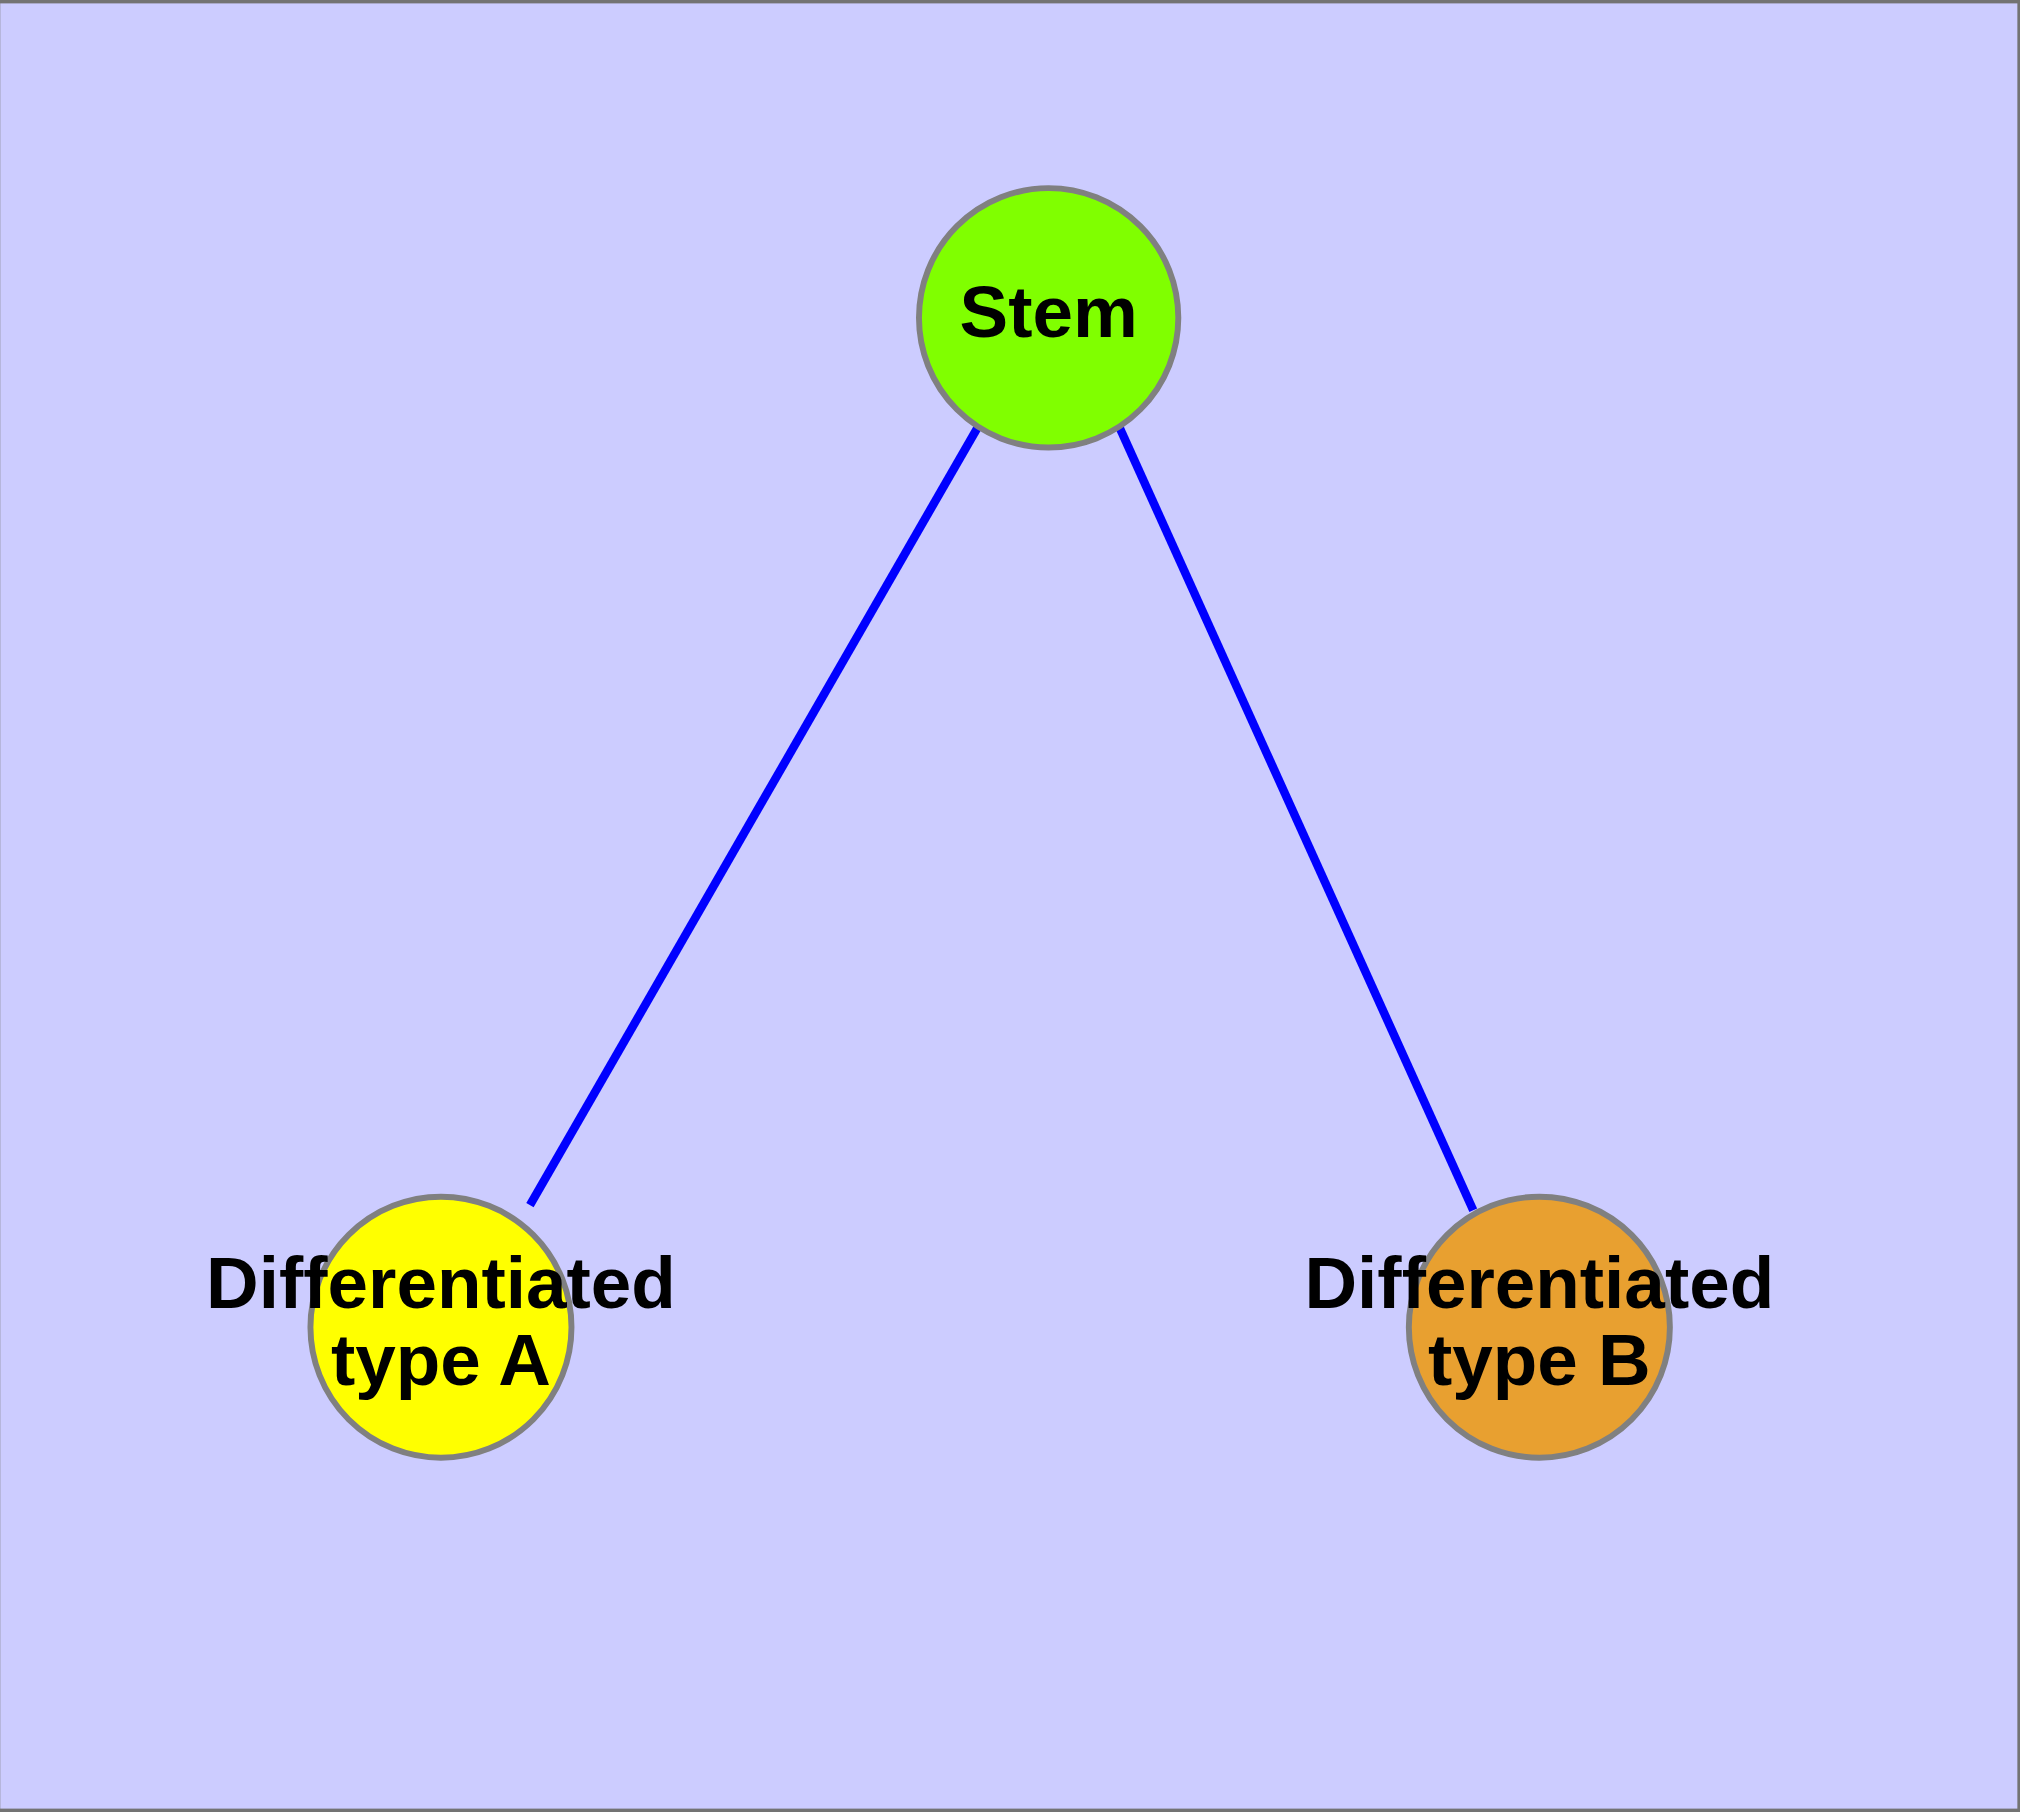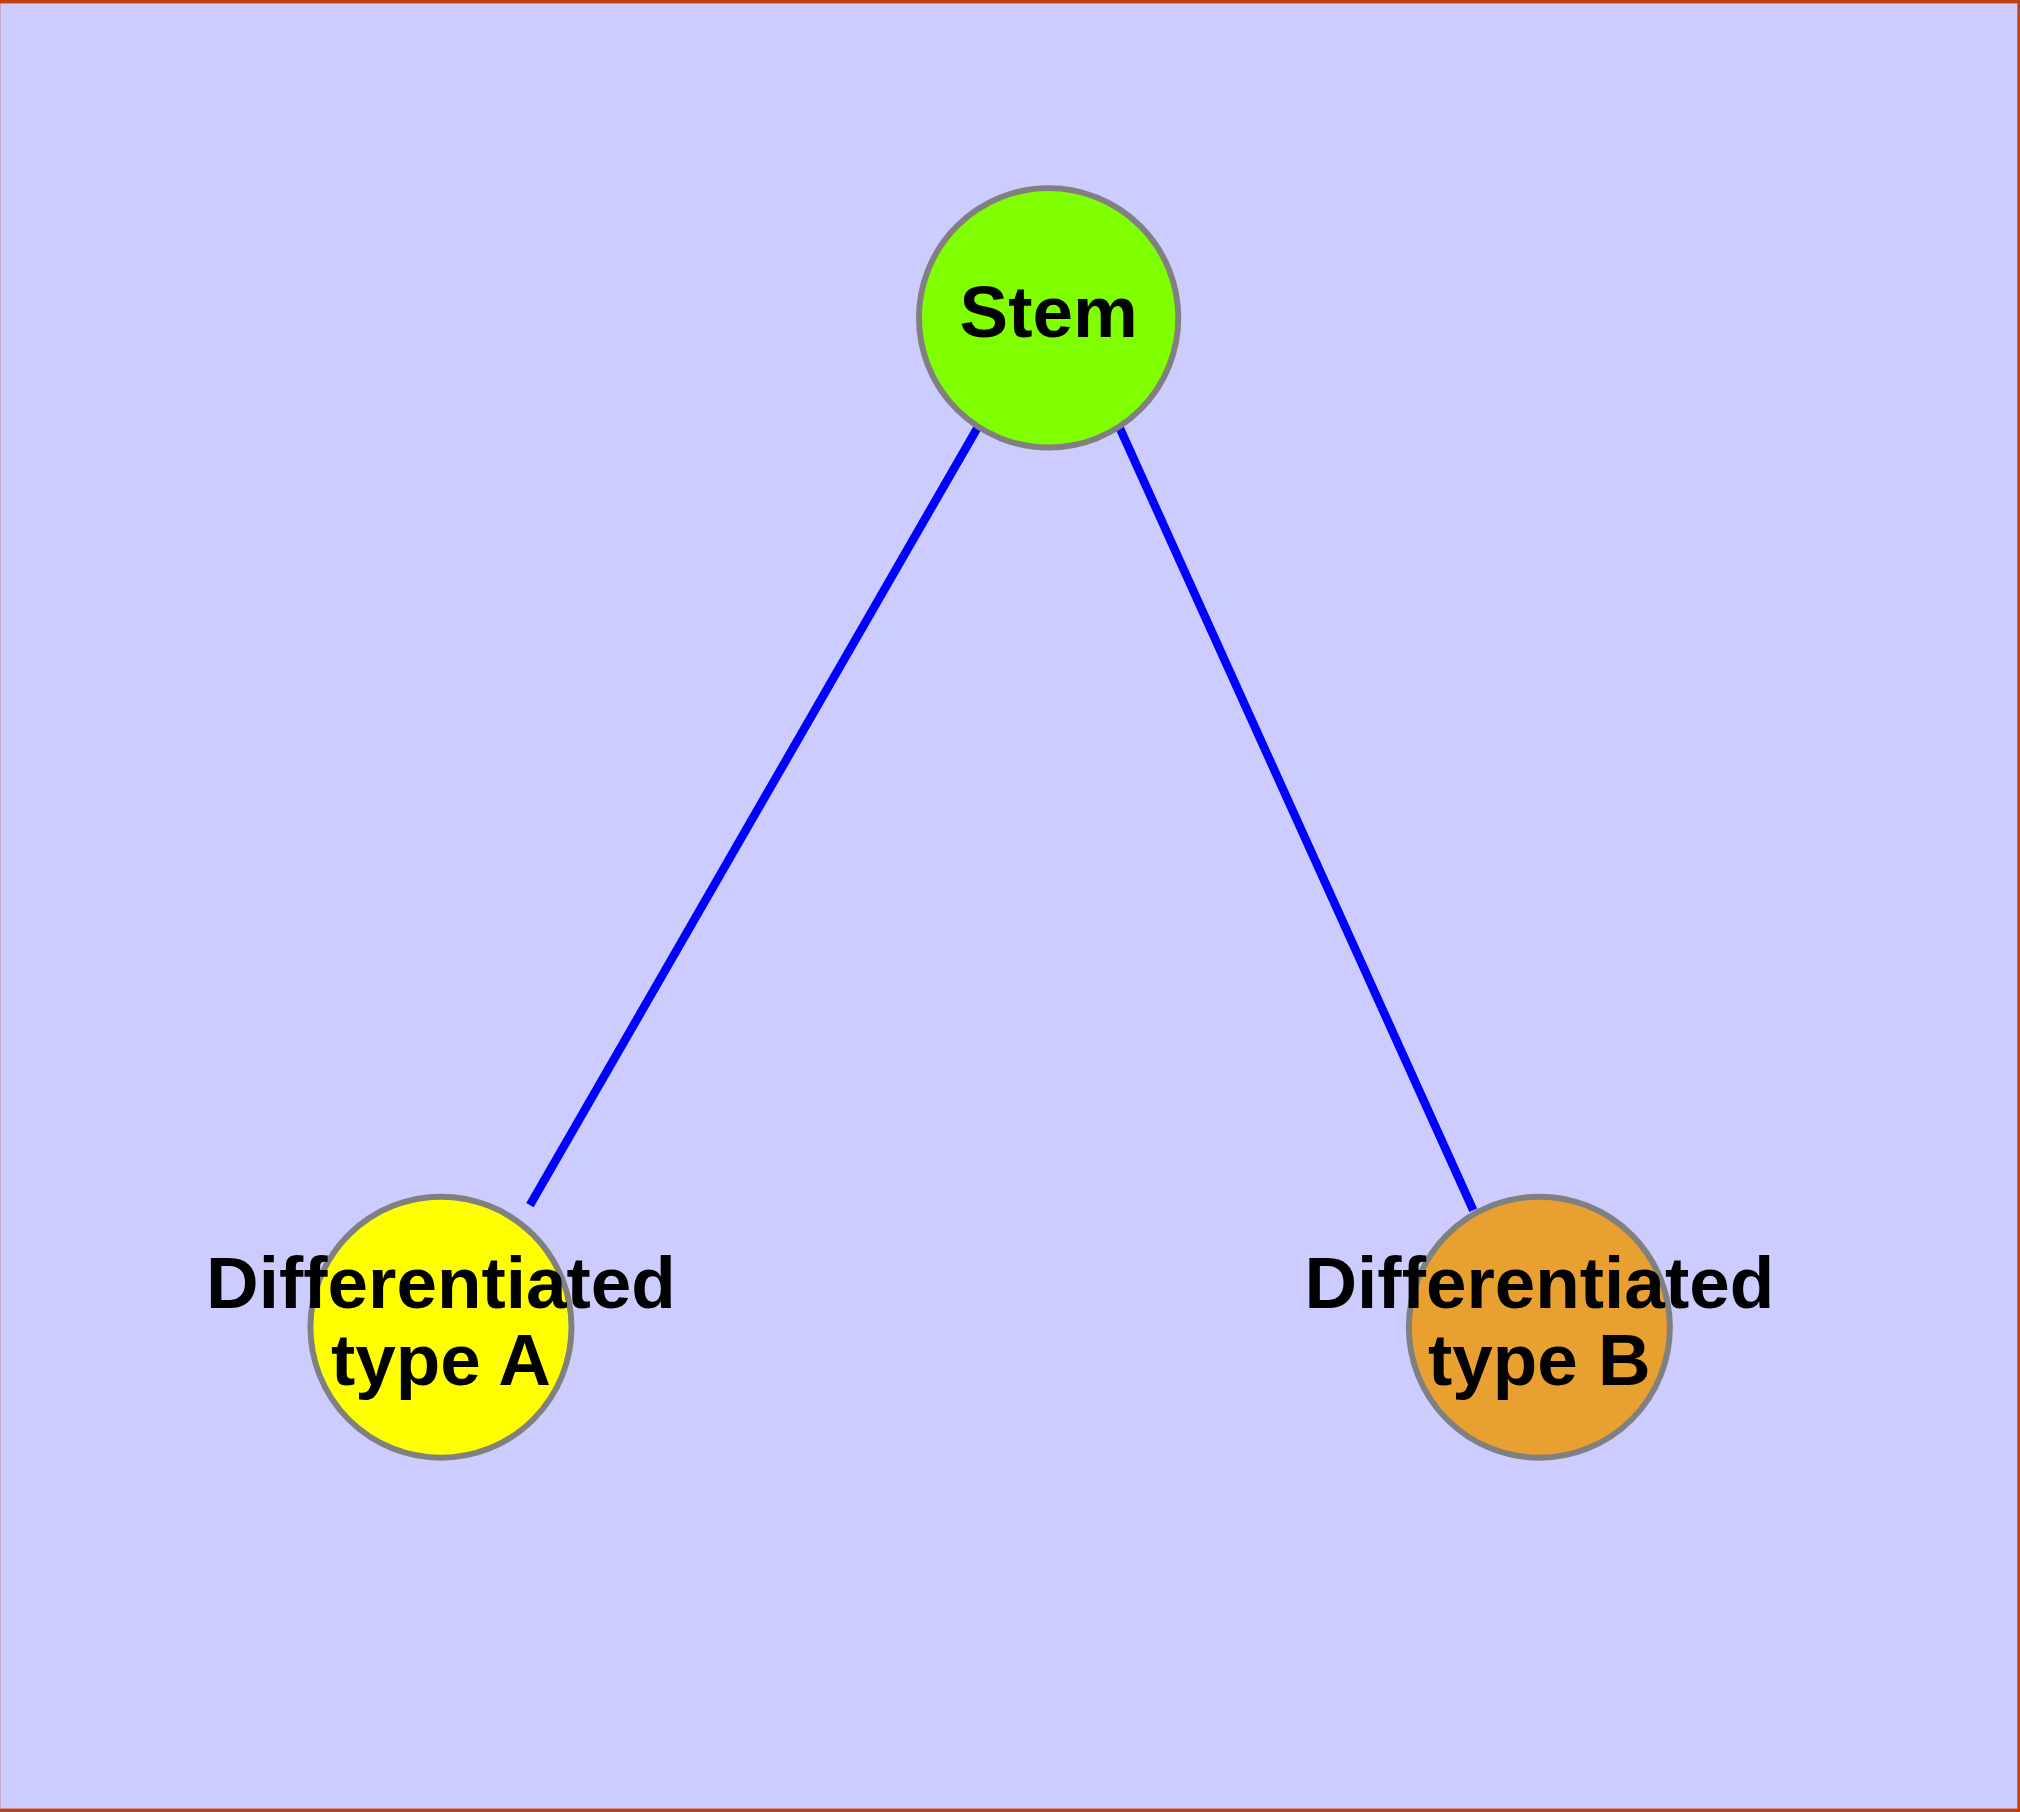--- a/index.html
+++ b/index.html
@@ -33,21 +33,21 @@
     font-weight: bold;
     fill: #000000;
     text-anchor: middle;
     dominant-baseline: middle;
     paint-order: normal;
   }
 </style>
 </head>
 <body style="background: rgb(255, 255, 255);">
 
-<div id="canvas" style="background: #c2410c;">
+<div id="canvas" style="background: #737373;">
   <svg id="graph-svg" viewBox="0 0 2384 2138" xmlns="http://www.w3.org/2000/svg">
 
     <rect id="bg-rect" x="0" y="4" width="2380" height="2130" fill="#ccccff"></rect>
 
     <g id="edges-layer">
         <line x1="1154" y1="503" x2="625" y2="1422" stroke="#0000ff" stroke-width="10" stroke-linecap="butt"></line>
         <line x1="1320" y1="503" x2="1738" y2="1428" stroke="#0000ff" stroke-width="10" stroke-linecap="butt"></line>
       </g>
     <g id="nodes-layer">
         <g>

